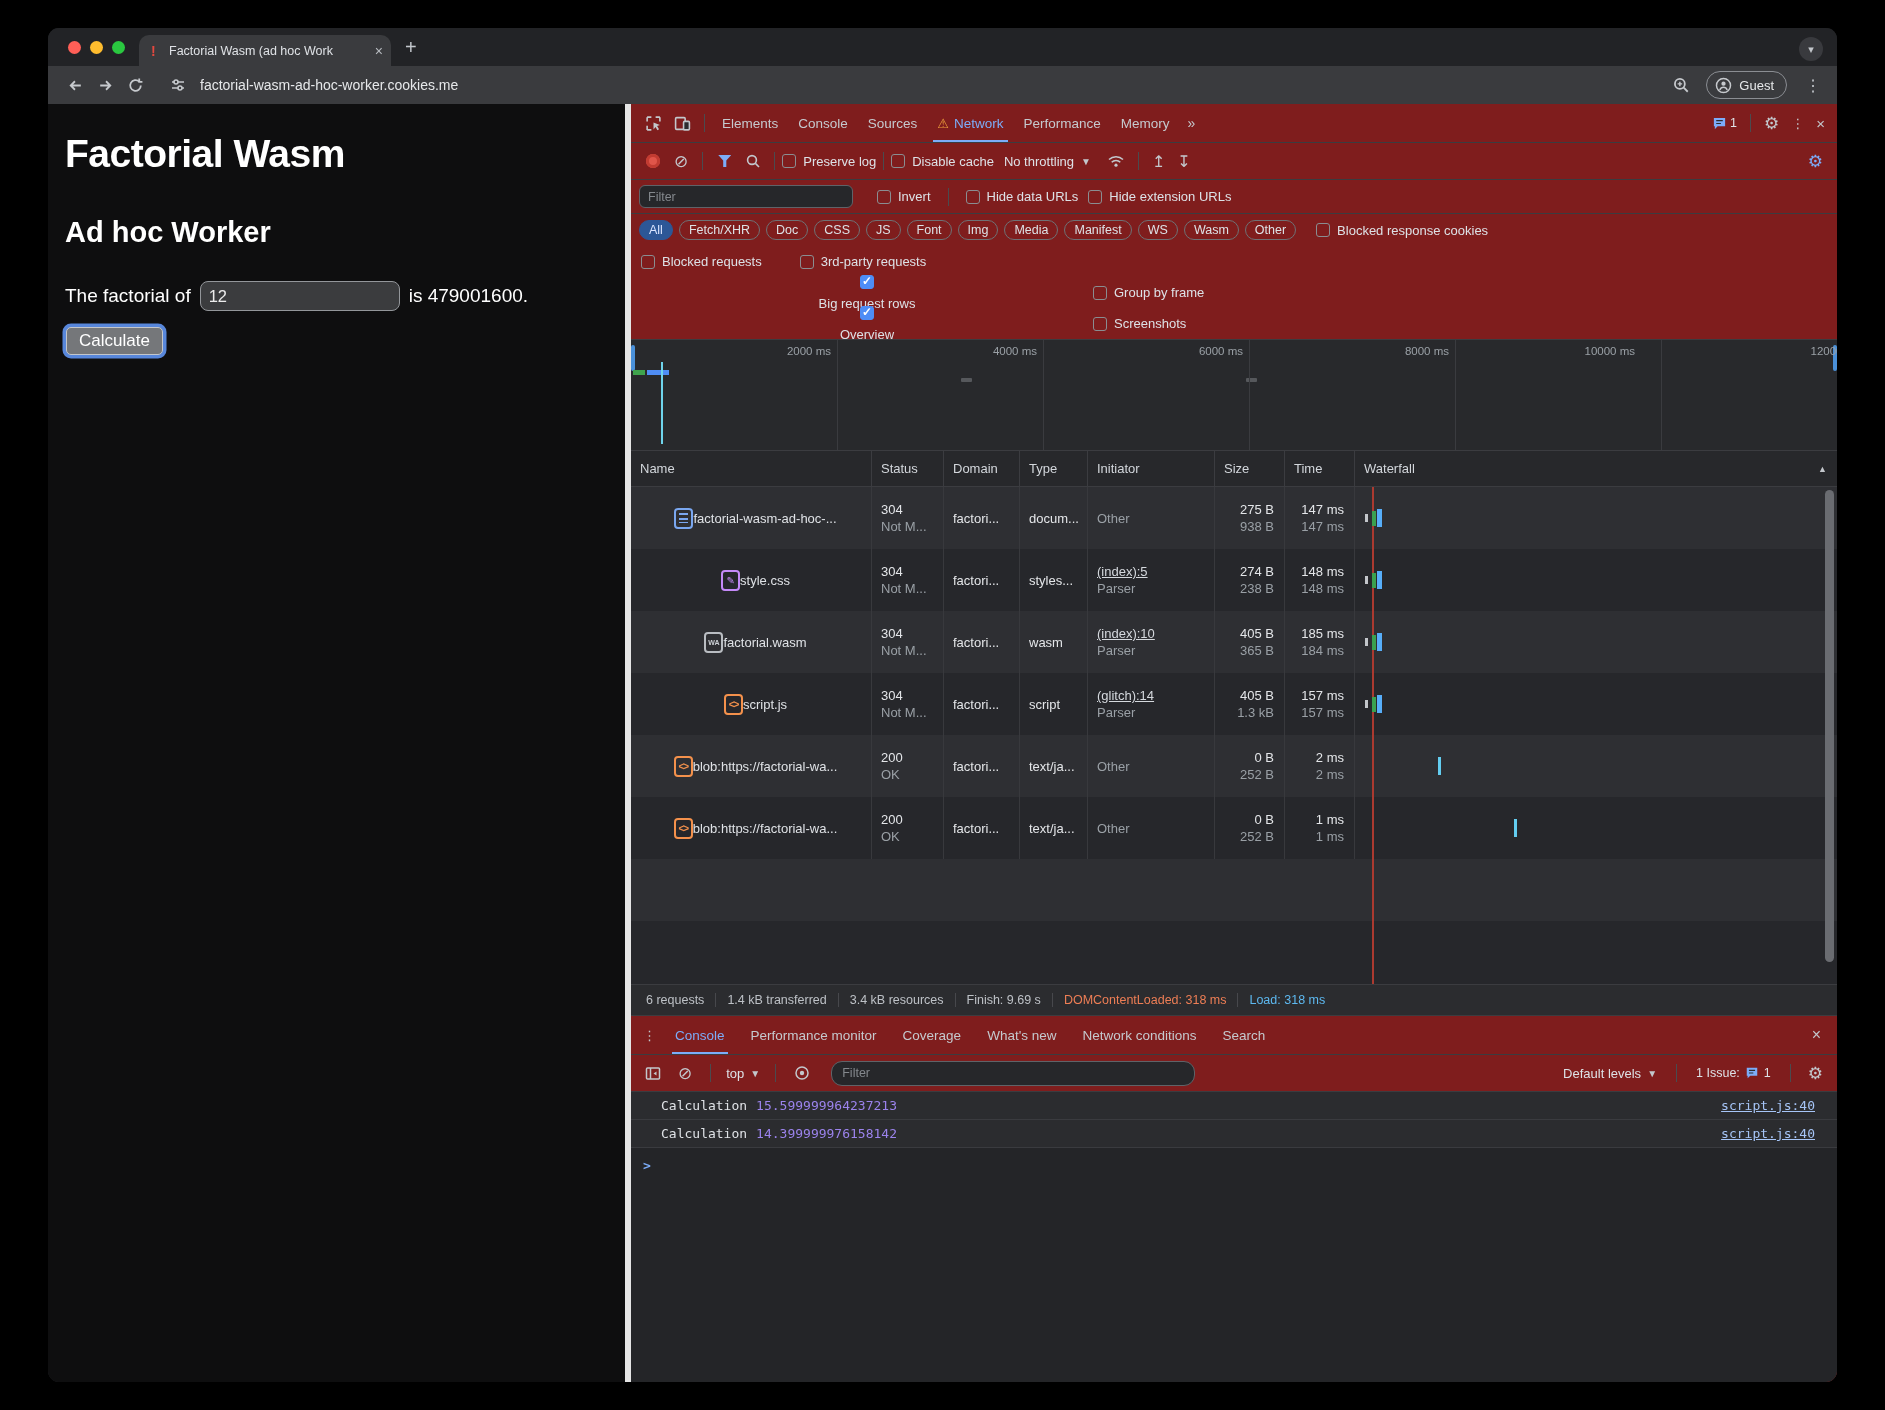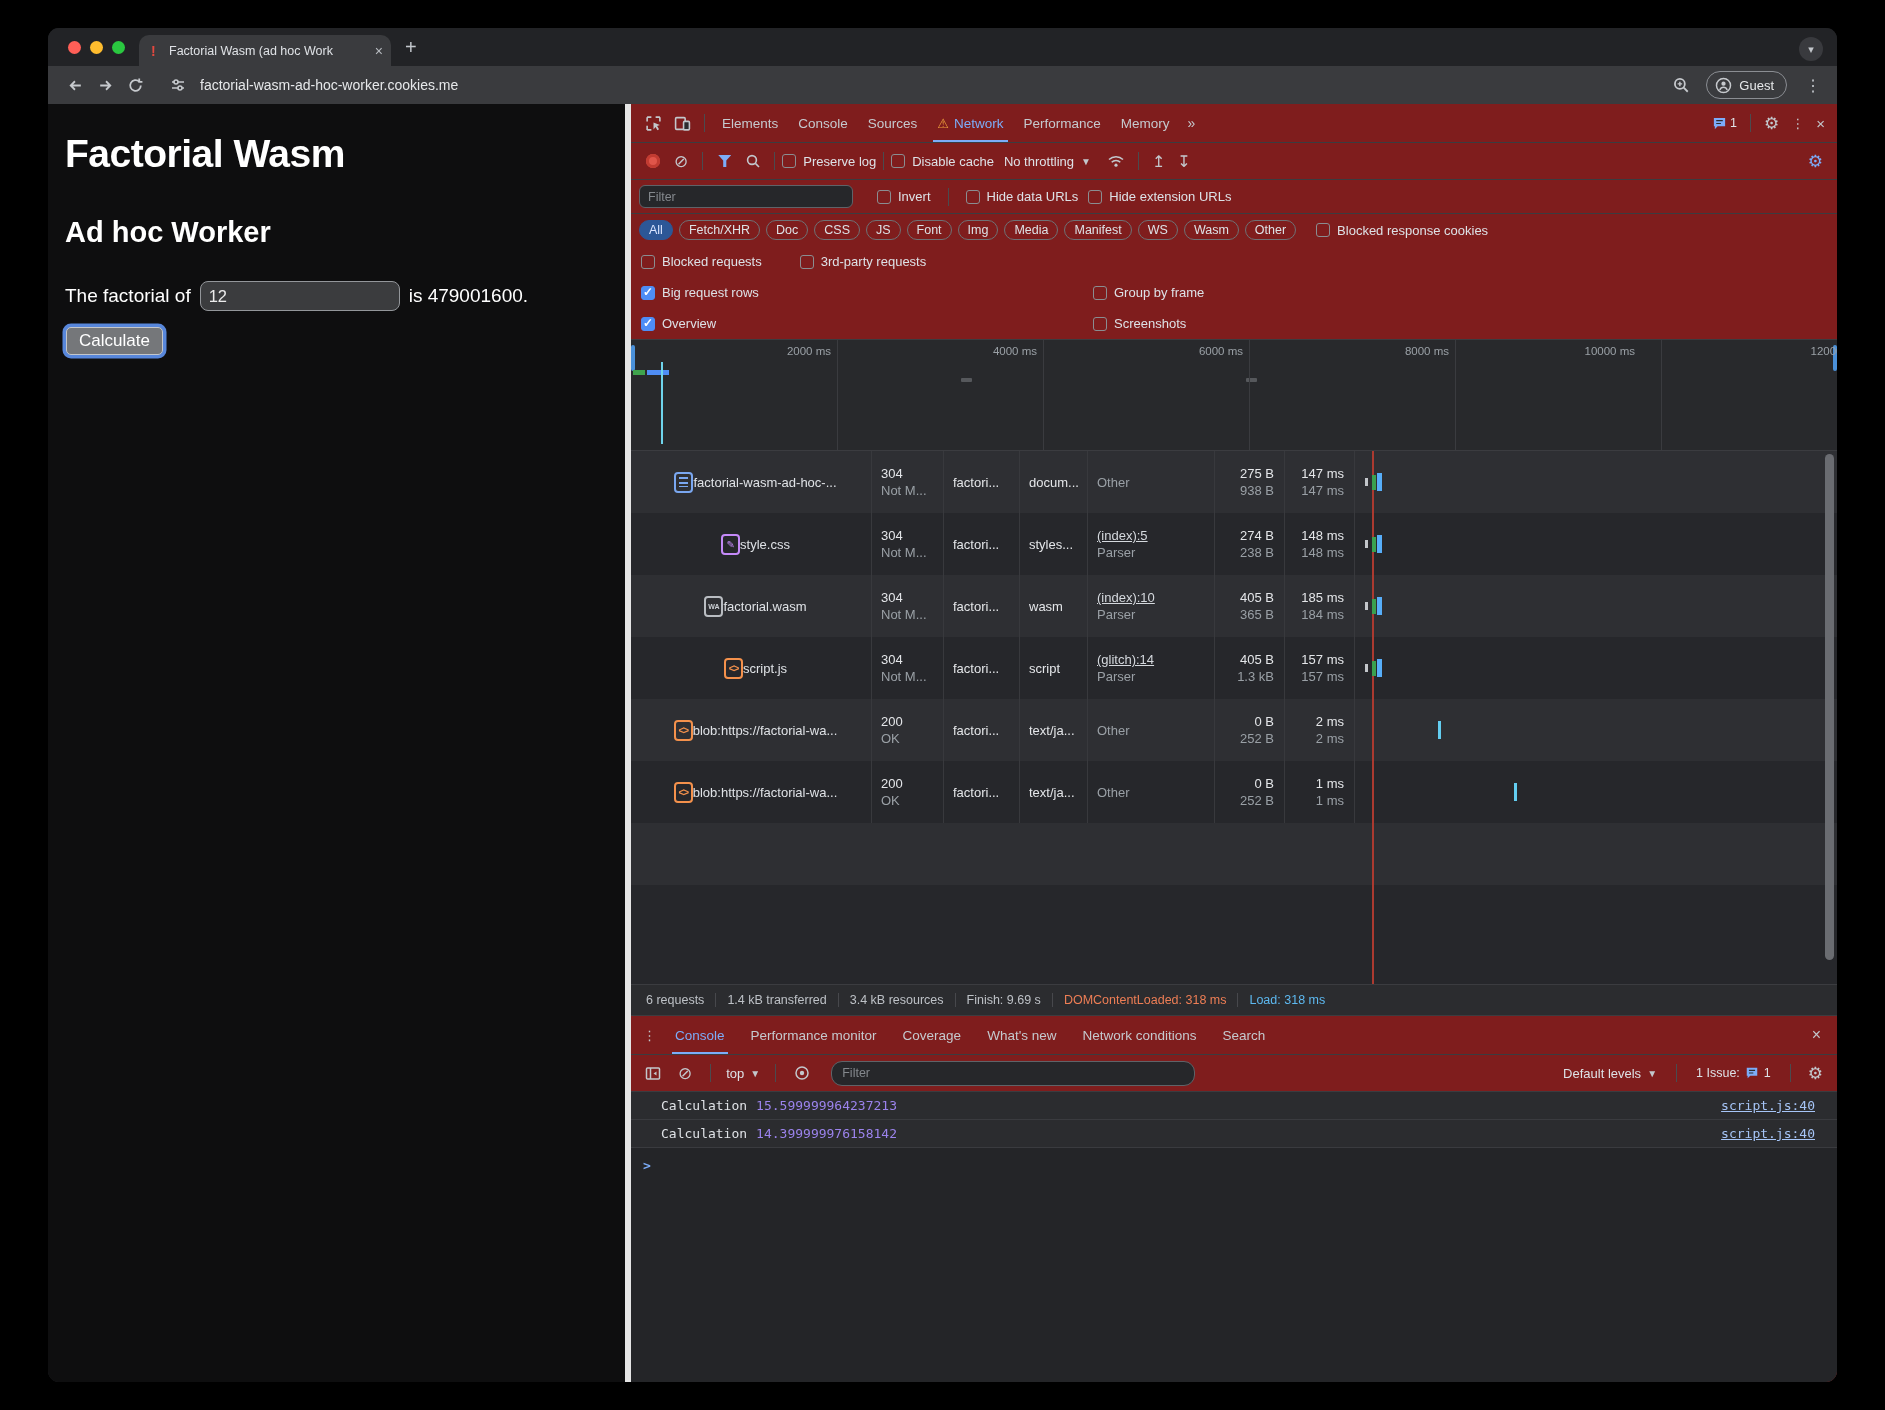--- a/index.html
+++ b/index.html
@@ -70,21 +70,21 @@
   .toolbar-spacer{flex:1}
 
   .filter-row{height:33px;display:flex;align-items:center;border-bottom:1px solid #3b3c40;padding:0 8px;gap:10px;flex:none;}
   .net-filter{width:196px;height:21px;background:#26272a;border:1px solid #5f6368;border-radius:6px;color:#dde1e6;font-size:12.5px;padding:0 8px;font-family:"Liberation Sans",sans-serif;}
   .net-filter::placeholder,.console-filter::placeholder{color:#84888d;}
 
   .chips-row{height:32px;display:flex;align-items:center;padding:0 8px;gap:6px;flex:none;}
   .chip{border:1px solid #6e7175;border-radius:10px;padding:2px 9px;font-size:12.5px;color:#dde1e6;flex:none;}
   .chip.active{background:#2c5797;border-color:#2c5797;border-radius:12px;color:#d9e4ff;}
   .opt-row{height:31px;display:flex;align-items:center;padding:0 10px;flex:none;}
-  .opt-half{width:452px;display:flex;align-items:center;gap:7px;}
+  .opt-half{width:452px;display:flex;align-items:center;gap:7px;flex-direction:column;}
   .opt-rest{display:flex;align-items:center;gap:7px;}
 
   
   .overview{height:110px;border-top:1px solid #3b3c40;border-bottom:1px solid #3b3c40;background:#28292c;position:relative;overflow:hidden;flex:none;}
   .tick-label{position:absolute;top:5px;width:160px;text-align:right;color:#9aa0a6;font-size:11.5px;}
   .gridline{position:absolute;top:0;bottom:0;width:1px;background:#3a3b3f;}
   .grip{position:absolute;top:5px;width:4px;height:26px;border-radius:2px;background:#4a90d9;}
   .ovw-green{position:absolute;left:2px;top:30px;width:12px;height:5px;background:#3fa34d;}
   .ovw-blue{position:absolute;left:16px;top:30px;width:22px;height:5px;background:#4f8df5;}
   .ovw-vline{position:absolute;left:30px;top:22px;bottom:6px;width:2px;background:#6fd4ec;}
@@ -405,20 +405,30 @@
             <div class="tick-label" style="left: 246px;">4000 ms</div>
             <div class="gridline" style="left: 618px;"></div>
             <div class="tick-label" style="left: 452px;">6000 ms</div>
             <div class="gridline" style="left: 824px;"></div>
             <div class="tick-label" style="left: 658px;">8000 ms</div>
             <div class="gridline" style="left: 1030px;"></div>
             <div class="tick-label" style="left: 844px;">10000 ms</div>
             <div class="tick-label" style="left: 1070px;">12000 ms</div>
           </div>
 
+      <div class="thead grid" id="thead">
+            <div class="hcell">Name</div>
+            <div class="hcell">Status</div>
+            <div class="hcell">Domain</div>
+            <div class="hcell">Type</div>
+            <div class="hcell">Initiator</div>
+            <div class="hcell">Size</div>
+            <div class="hcell">Time</div>
+            <div class="hcell">Waterfall<span class="sort-asc">▲</span></div>
+          </div>
 
       <div class="tbody" id="tbody">
             <div class="net-row grid odd">
               <div class="cell name-cell">
                 <div class="ficon doc">
                   <i></i>
                 </div>
                 <span class="fname">factorial-wasm-ad-hoc-...</span>
               </div>
               <div class="cell ">

